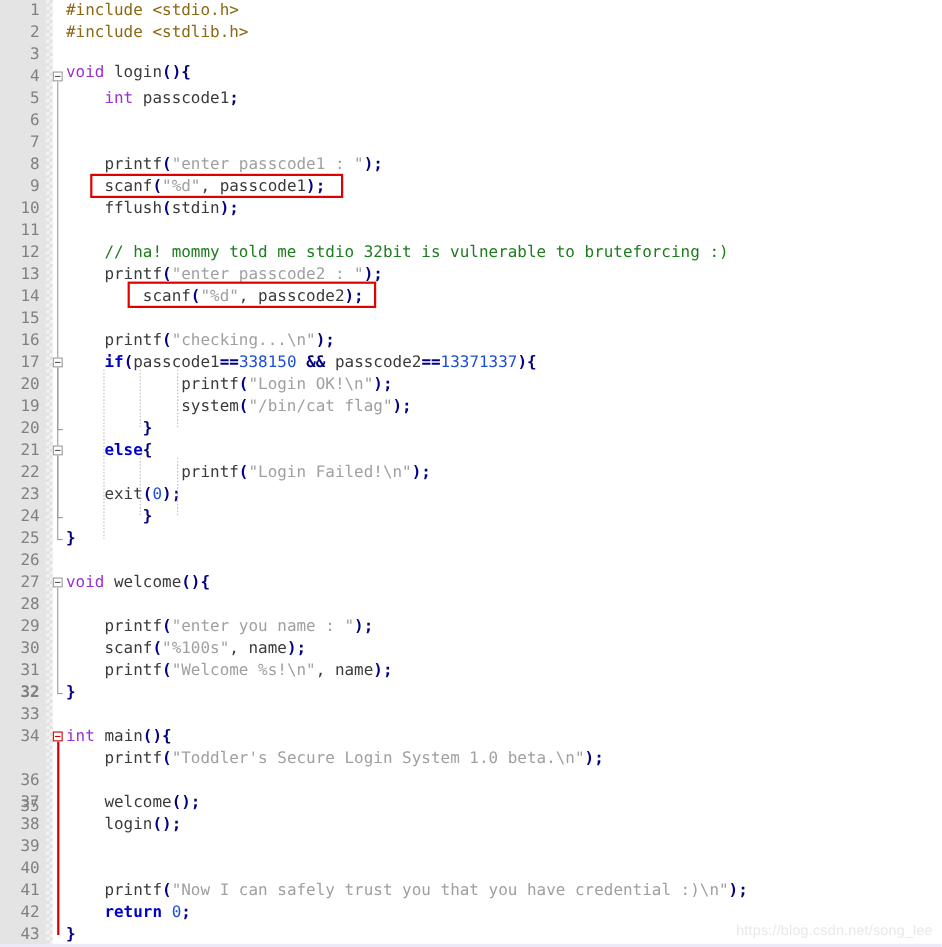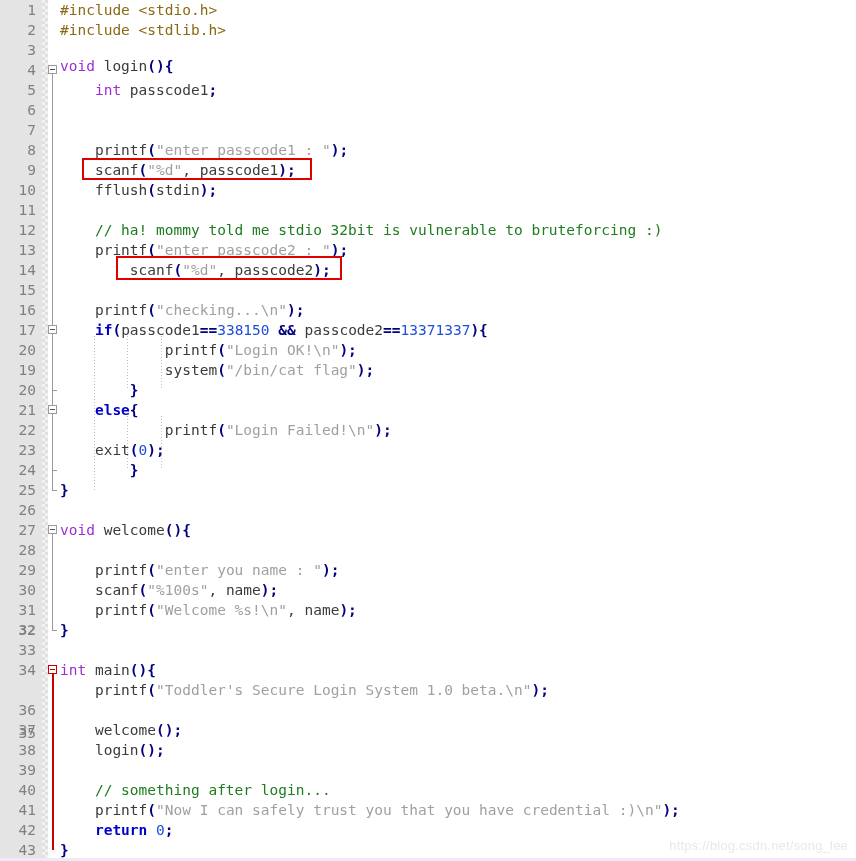--- a/index.html
+++ b/index.html
@@ -257,21 +257,20 @@
       <div class="line" style="top: 580px;"><span class="t-fn">    scanf</span><span class="t-op">(</span><span class="t-str">"%100s"</span><span class="t-fn">, name</span><span class="t-op">);</span></div>
       <div class="line" style="top: 600px;"><span class="t-fn">    printf</span><span class="t-op">(</span><span class="t-str">"Welcome %s!\n"</span><span class="t-fn">, name</span><span class="t-op">);</span></div>
       <div class="line" style="top: 620px;"><span class="t-op">}</span></div>
       <div class="line" style="top: 640px;"></div>
       <div class="line" style="top: 660px;"><span class="t-type">int</span><span class="t-fn"> main</span><span class="t-op">(){</span></div>
       <div class="line" style="top: 680px;"><span class="t-fn">    printf</span><span class="t-op">(</span><span class="t-str">"Toddler's Secure Login System 1.0 beta.\n"</span><span class="t-op">);</span></div>
       <div class="line" style="top: 700px;"></div>
       <div class="line" style="top: 720px;"><span class="t-fn">    welcome</span><span class="t-op">();</span></div>
       <div class="line" style="top: 740px;"><span class="t-fn">    login</span><span class="t-op">();</span></div>
       <div class="line" style="top: 760px;"></div>
-      <div class="line" style="top: 780px;"><span class="t-fn">    </span><span class="t-com">// something after login...</span></div>
       <div class="line" style="top: 800px;"><span class="t-fn">    printf</span><span class="t-op">(</span><span class="t-str">"Now I can safely trust you that you have credential :)\n"</span><span class="t-op">);</span></div>
       <div class="line" style="top: 820px;"><span class="t-fn">    </span><span class="t-kw">return</span><span class="t-fn"> </span><span class="t-num">0</span><span class="t-op">;</span></div>
       <div class="line" style="top: 840px;"><span class="t-op">}</span></div>
       <div class="indent-guide" style="left: 33.6px; top: 336px; height: 154px;"></div>
       <div class="indent-guide" style="left: 67.2px; top: 336px; height: 54px;"></div>
       <div class="indent-guide" style="left: 100.8px; top: 336px; height: 54px;"></div>
       <div class="indent-guide" style="left: 67.2px; top: 416px; height: 54px;"></div>
       <div class="indent-guide" style="left: 100.8px; top: 416px; height: 54px;"></div>
     </div>
 

